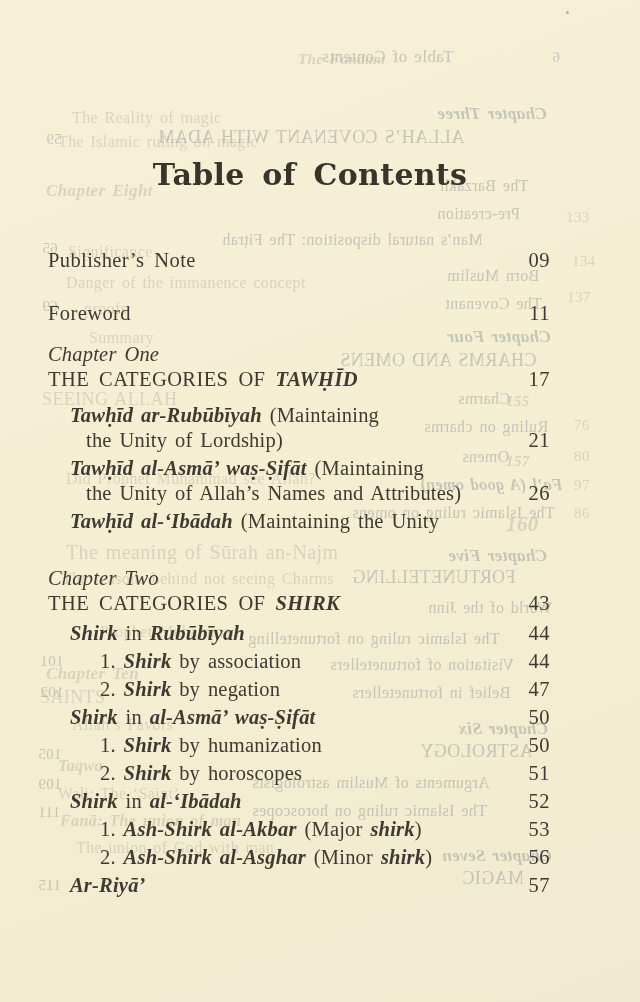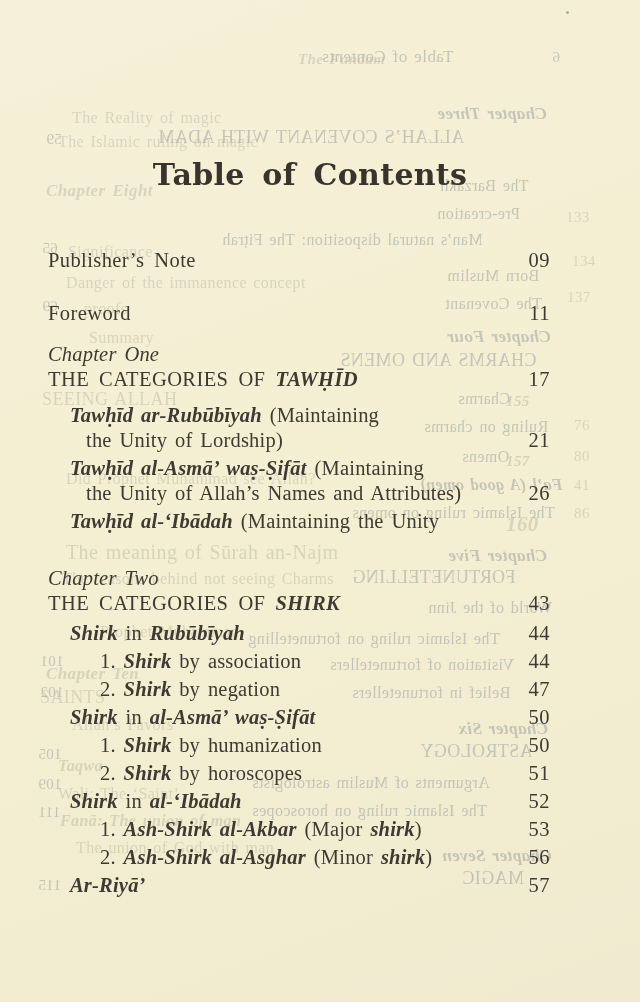--- a/index.html
+++ b/index.html
@@ -69,21 +69,21 @@
       <div class="ghost" style="left: 42px; top: 389px; font-size: 18px;">SEEING ALLAH</div>
       <div class="ghost mir" style="left: 458px; top: 390px; font-size: 16px;">Charms</div>
       <div class="ghost it" style="left: 506px; top: 393px; font-size: 15px;">155</div>
       <div class="ghost mir" style="left: 424px; top: 418px; font-size: 16px;">Ruling on charms</div>
       <div class="ghost" style="left: 574px; top: 417px; font-size: 15px;">76</div>
       <div class="ghost mir" style="left: 462px; top: 448px; font-size: 16px;">Omens</div>
       <div class="ghost" style="left: 574px; top: 448px; font-size: 15px;">80</div>
       <div class="ghost it" style="left: 506px; top: 453px; font-size: 15px;">157</div>
       <div class="ghost" style="left: 66px; top: 470px; font-size: 16px;">Did Prophet Muhammad see Allah?</div>
       <div class="ghost mir it" style="left: 420px; top: 476px; font-size: 16px;">Fa’l (A good omen)</div>
-      <div class="ghost" style="left: 574px; top: 477px; font-size: 15px;">41</div>
+      <div class="ghost" style="left: 574px; top: 477px; font-size: 15px;">97</div>
       <div class="ghost mir" style="left: 352px; top: 504px; font-size: 16px;">The Islamic ruling on omens</div>
       <div class="ghost" style="left: 574px; top: 505px; font-size: 15px;">86</div>
       <div class="ghost it" style="left: 506px; top: 512px; font-size: 21px;">160</div>
       <div class="ghost" style="left: 66px; top: 541px; font-size: 20px;">The meaning of Sūrah an-Najm</div>
       <div class="ghost mir it" style="left: 448px; top: 546px; font-size: 17px;">Chapter Five</div>
       <div class="ghost mir" style="left: 352px; top: 567px; font-size: 18px;">FORTUNETELLING</div>
       <div class="ghost" style="left: 62px; top: 570px; font-size: 16px;">The reasons behind not seeing Charms</div>
       <div class="ghost mir" style="left: 428px; top: 599px; font-size: 16px;">World of the Jinn</div>
       <div class="ghost" style="left: 100px; top: 623px; font-size: 16px;">Prophet Muhammad</div>
       <div class="ghost mir" style="left: 248px; top: 630px; font-size: 16px;">The Islamic ruling on fortunetelling</div>

